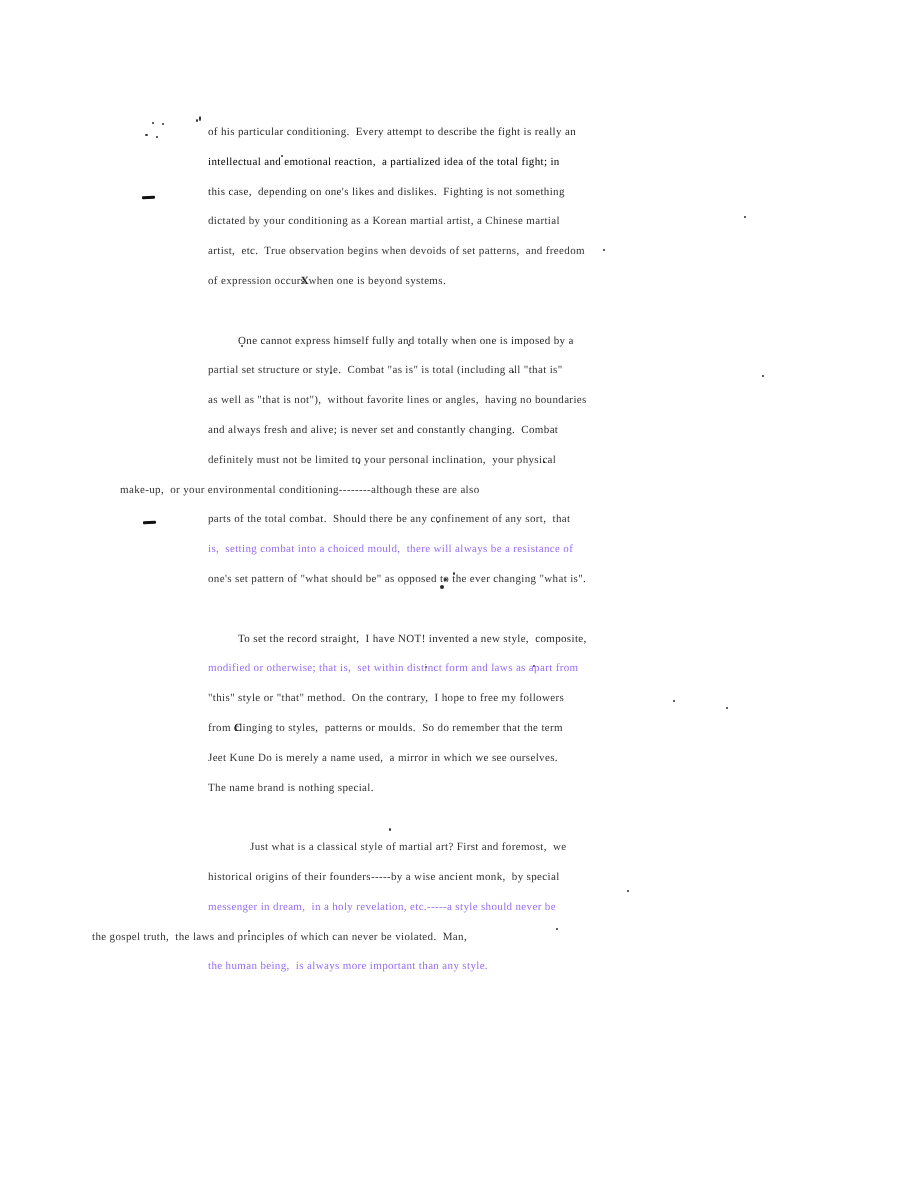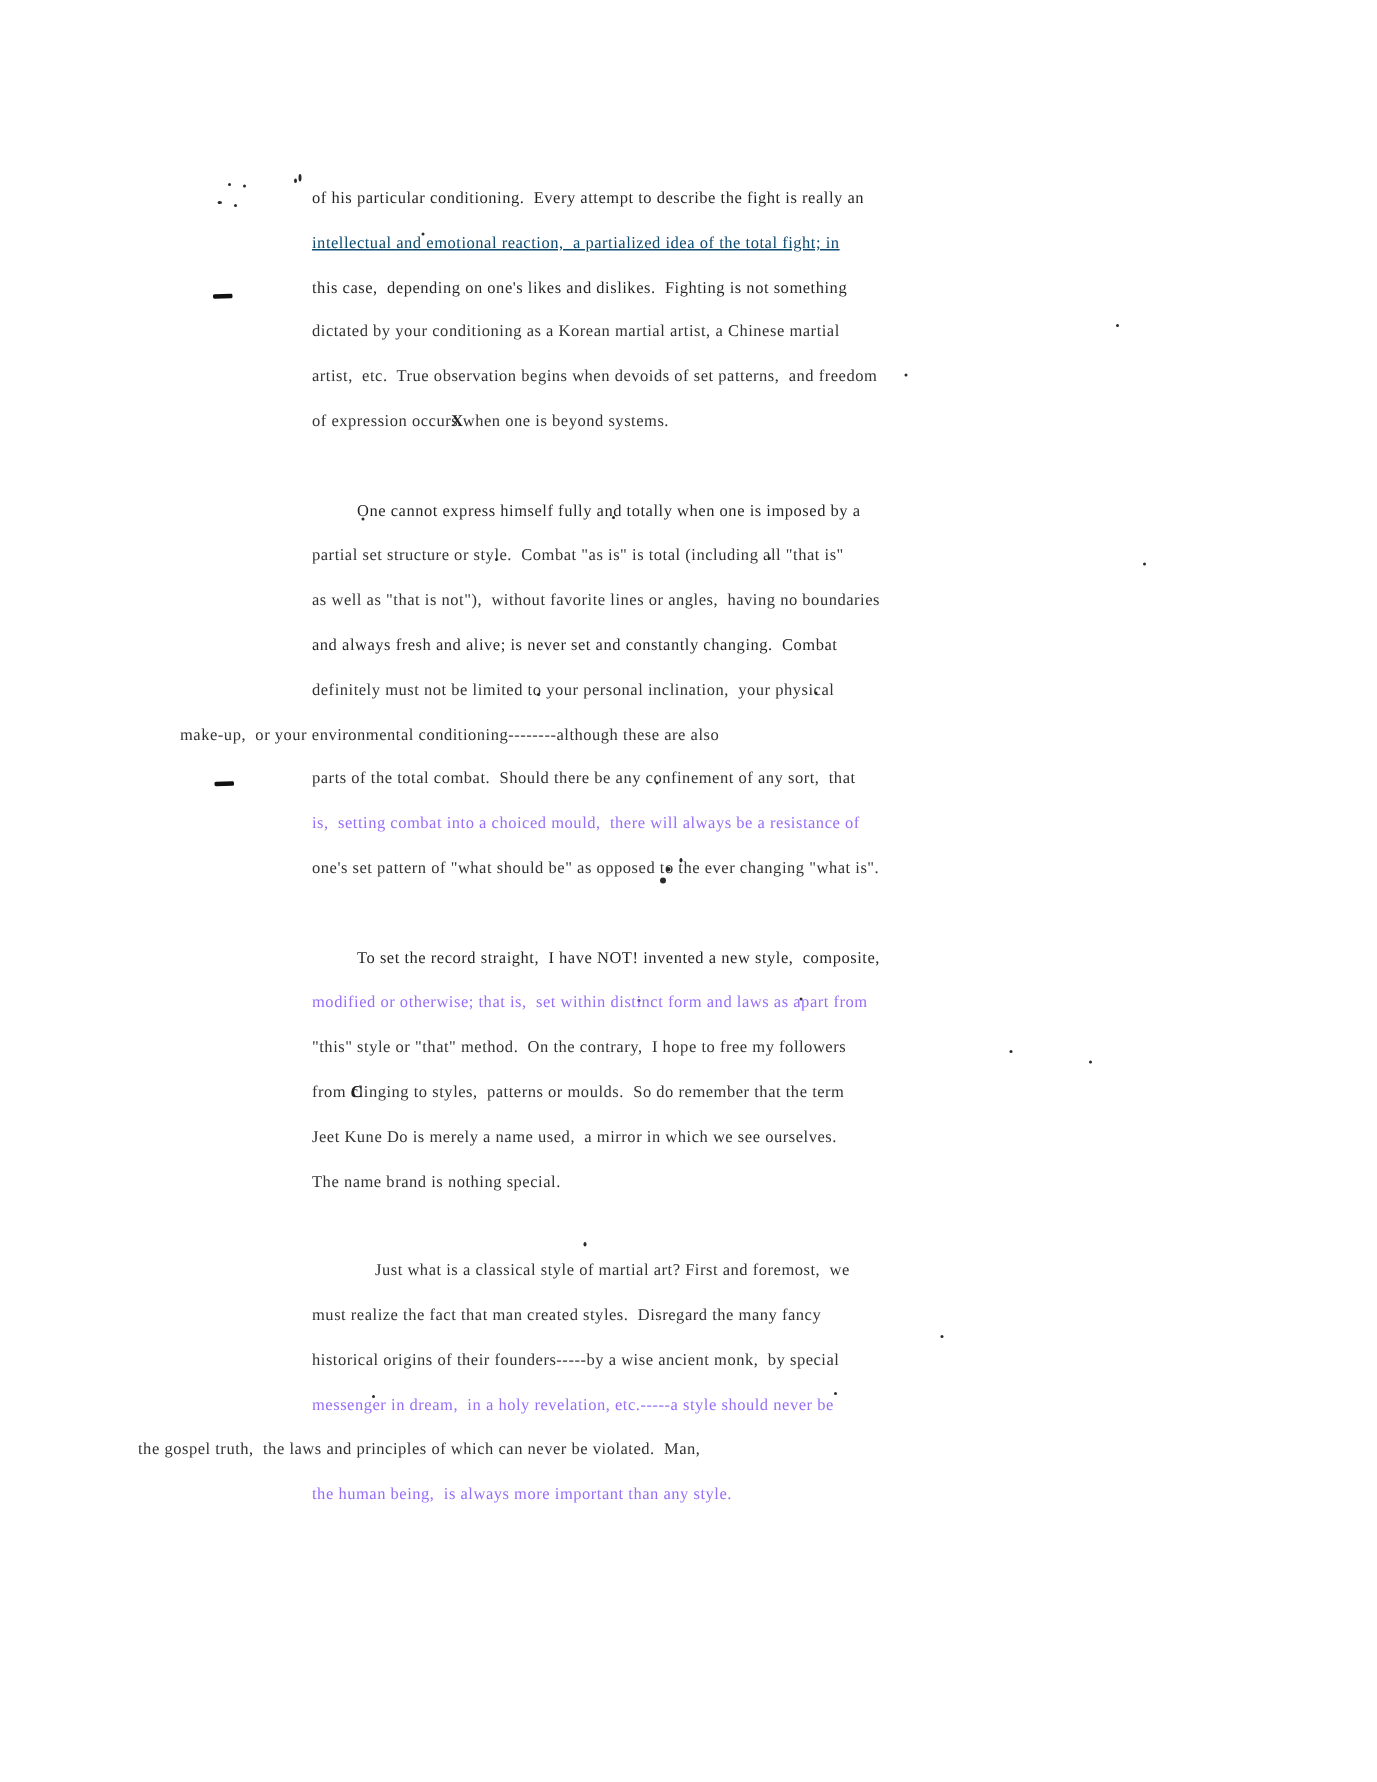--- a/index.html
+++ b/index.html
@@ -46,21 +46,21 @@
     white-space: pre;
     font-size: 11px;
     color: #1a1a1a;
     letter-spacing: 0.35px;
     font-family: "Liberation Serif", "DejaVu Serif", serif;
     text-rendering: geometricPrecision;
   }
   
   .tline.f0 { color: #1c1c1c; opacity: 0.97; }
   .tline.f1 { color: #232323; opacity: 0.93; }
-  .tline.f2 { color: #0c4a6e; opacity: 1.00; text-decoration: underline; }
+  .tline.f2 { color: #000000; opacity: 1.00; }
   .tline.f3 { color: #8b5cf6; opacity: 0.89; }
 
   .tline .u { text-underline-offset: 2px; }
 
   
   .overstrike {
     position: relative;
     display: inline-block;
   }
   .overstrike .ghost {
@@ -147,21 +147,20 @@
 
       <div class="tline f1" style="padding-left:208px;">from <span class="overstrike">c<span class="ghost">C</span></span>linging to styles,  patterns or moulds.  So do remember that the term</div>
       <div class="tline f1" style="padding-left:208px;">Jeet Kune Do is merely a name used,  a mirror in which we see ourselves.</div>
       <div class="tline f1" style="padding-left:208px;">The name brand is nothing special.</div>
     </div>
 
     <div class="para-gap"></div>
 
     <div>
       <div class="tline f1" style="padding-left:250px;">Just what is a classical style of martial art? First and foremost,  we</div>
-      <div class="tline f1" style="padding-left:208px;">must realize the fact that man created styles.  Disregard the many fancy</div>
       <div class="tline f1" style="padding-left:208px;">historical origins of their founders-----by a wise ancient monk,  by special</div>
       <div class="tline f3" style="padding-left:208px;">messenger in dream,  in a holy revelation, etc.-----a style should never be</div>
       <div class="tline f1" style="padding-left:92px;">the gospel truth,  the laws and principles of which can never be violated.  Man,</div>
       <div class="tline f3" style="padding-left:208px;">the human being,  is always more important than any style.</div>
     </div>
 
   </div>
 </div>
 
 </body></html>

